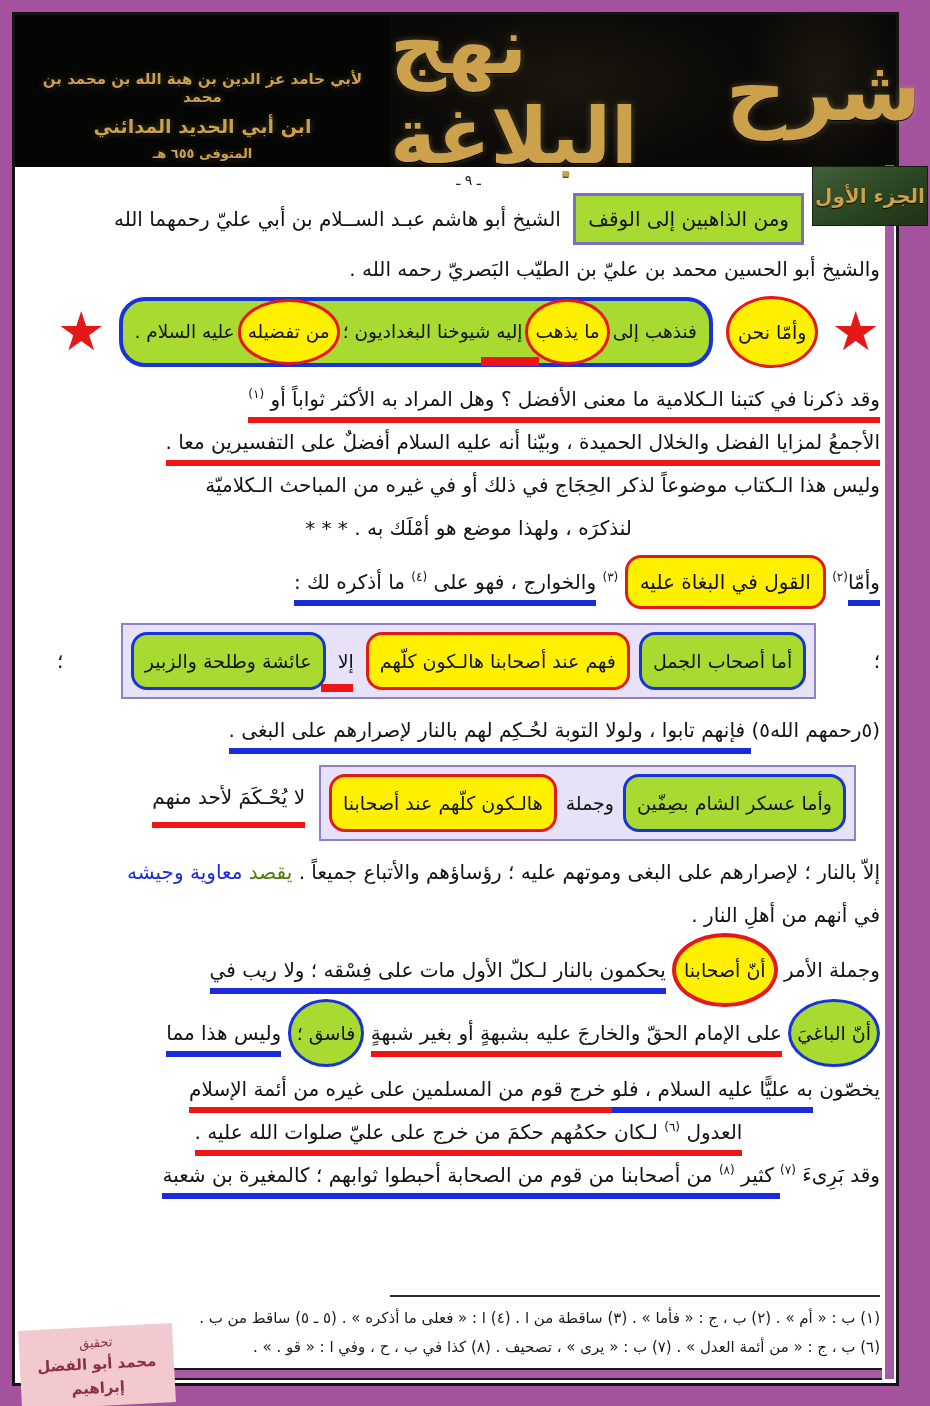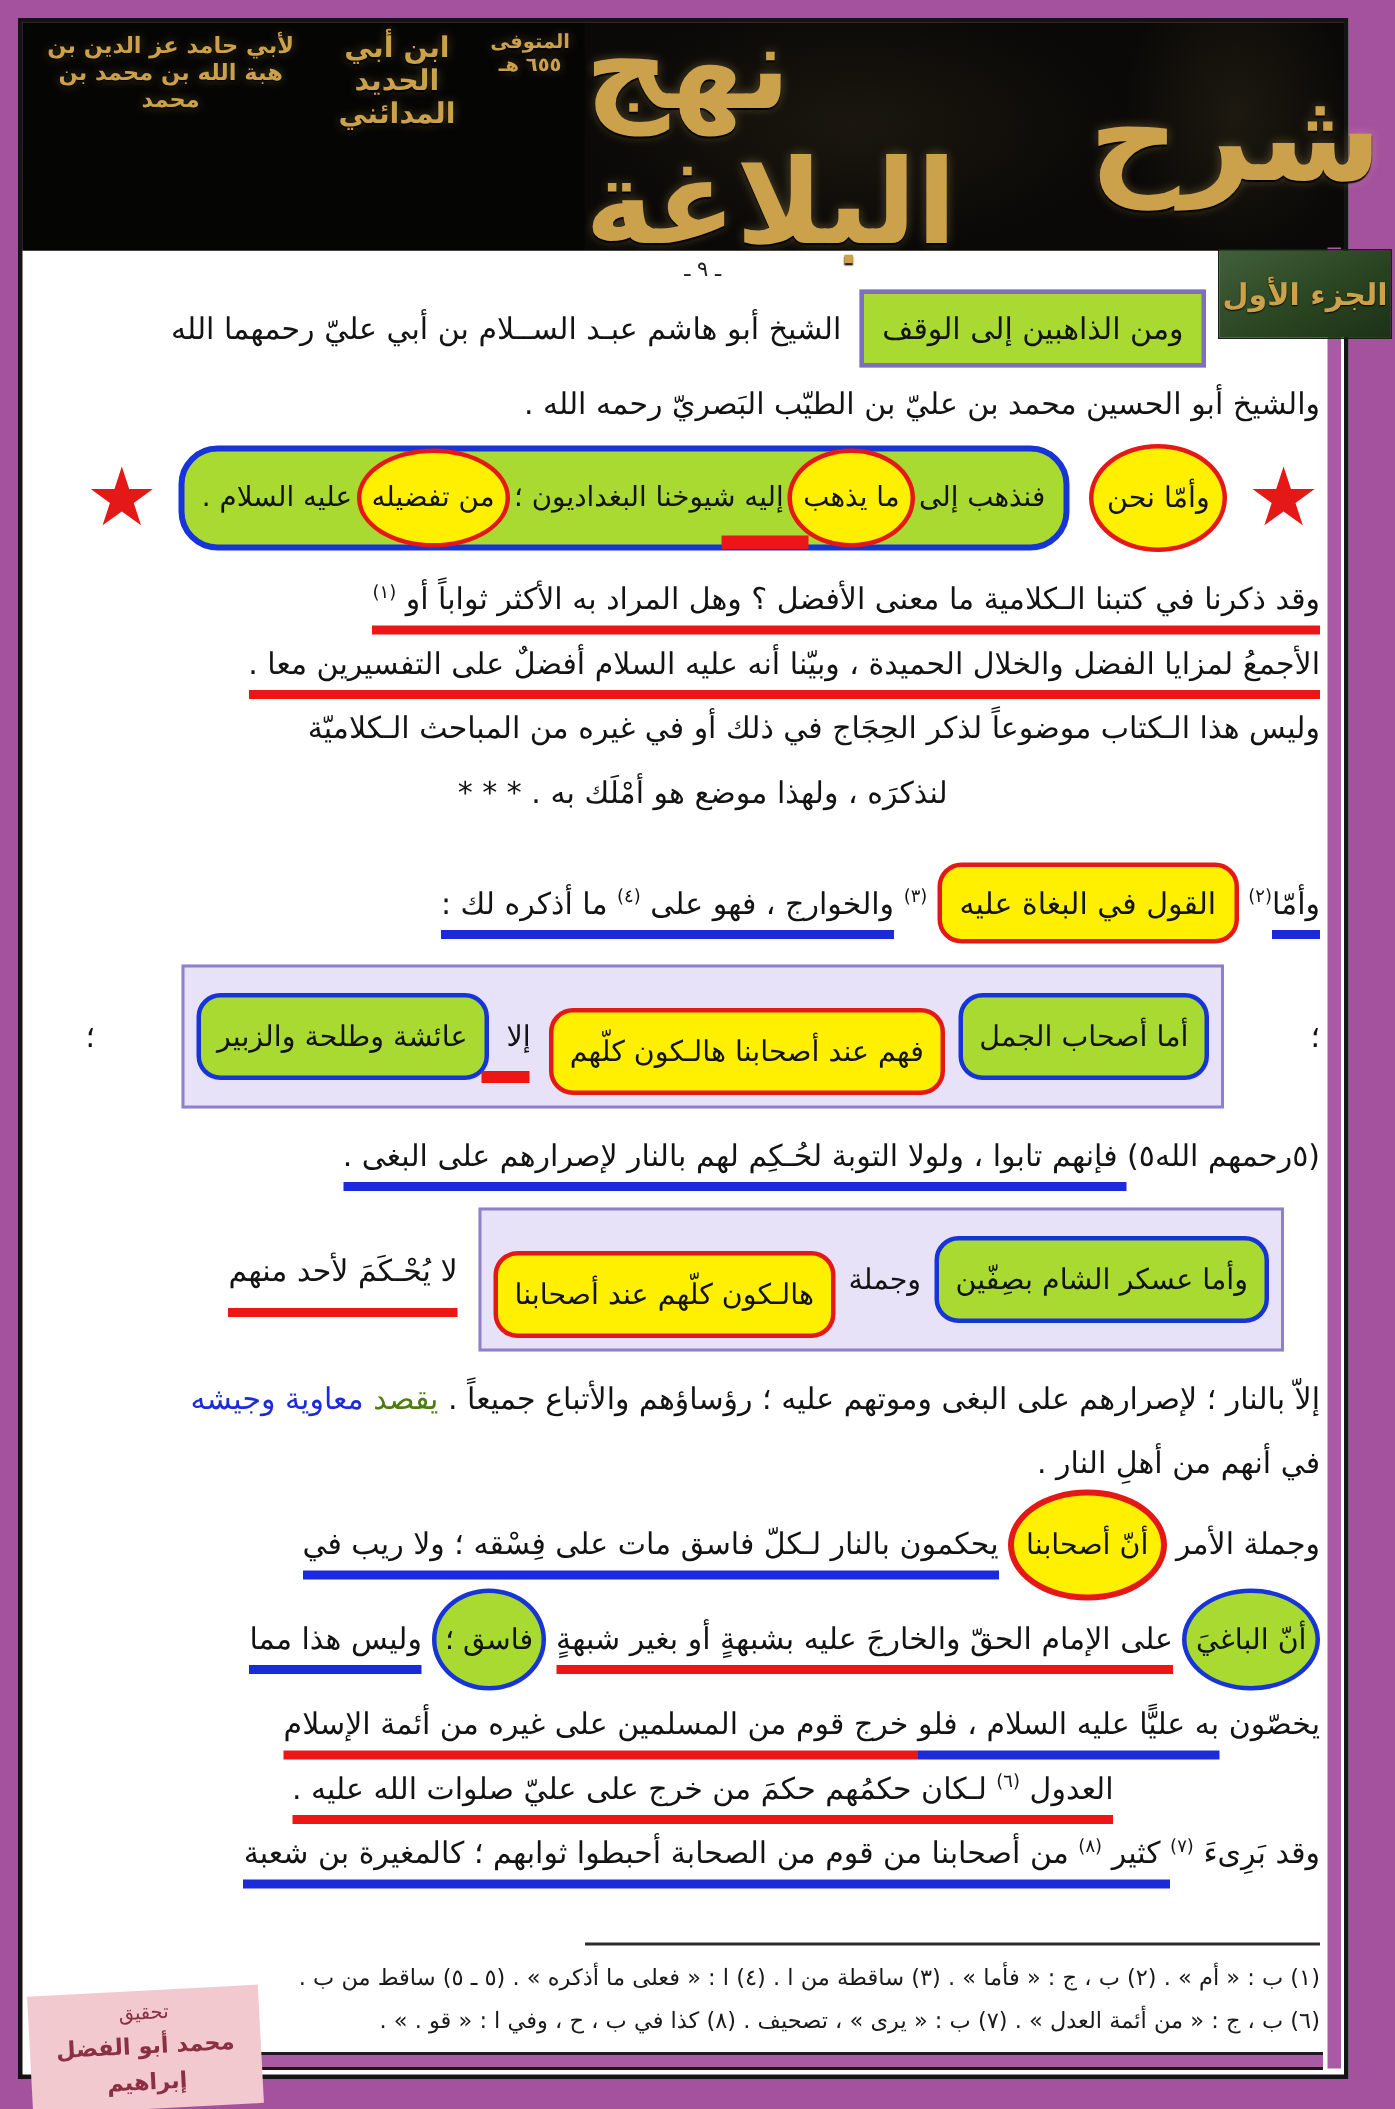--- a/index.html
+++ b/index.html
@@ -7,21 +7,21 @@
           font-family:"DejaVu Sans",sans-serif;overflow:hidden;margin:0 auto;direction:rtl;}
   .sheet{position:absolute;left:12px;top:12px;width:887px;height:1374px;background:#ffffff;
          border:3px solid #141414;box-sizing:border-box;}
   .stripe-right{position:absolute;top:150px;right:2px;bottom:4px;width:9px;background:#A85AA5;
                 box-shadow:-18px 0 16px -6px rgba(70,60,70,.38);}
   .stripe-bottom{position:absolute;left:8px;right:14px;bottom:3px;height:8px;background:#A85AA5;
                  border-top:2px solid #1a1a1a;border-bottom:2px solid #1a1a1a;}
   
   .banner{position:absolute;left:0;top:0;right:0;height:152px;display:flex;direction:ltr;
           background:radial-gradient(ellipse at 35% 30%, #16130d 0%, #070606 55%, #0d0b08 100%);}
-  .author-box{width:375px;background:#050504;display:flex;justify-content:flex-end;
+  .author-box{width:375px;background:#050504;display:flex;flex-direction:column;justify-content:flex-end;
               gap:9px;text-align:center;padding:6px 10px;box-sizing:border-box;}
   .gold{color:#CBA14C;text-shadow:0 1px 1px #000,0 0 7px rgba(255,220,130,.30);font-weight:bold;}
   .a1{font-size:15px;}
   .a2{font-size:19px;}
   .a3{font-size:13px;}
   .title-mid{flex:1;display:flex;align-items:center;justify-content:center;
              background:radial-gradient(ellipse at 50% 45%, #1b170f 0%, #0a0907 70%);}
   .title-nahj{font-size:78px;letter-spacing:2px;}
   .title-sharh{width:145px;display:flex;align-items:center;justify-content:center;
                background:radial-gradient(ellipse at 50% 40%, #1d1910 0%, #0a0907 75%);}
@@ -33,21 +33,21 @@
           color:#CBA14C;font-size:20px;font-weight:bold;text-shadow:0 1px 1px #000;}
   
   .content{position:absolute;top:155px;right:16px;left:42px;bottom:6px;direction:rtl;
            text-align:right;font-size:20px;line-height:1.9;color:#131313;}
   .pagenum{text-align:center;font-size:14px;line-height:1.5;margin-bottom:2px;color:#222;}
   .ln{white-space:nowrap;margin-bottom:5px;}
   .indent{margin-right:76px;}
   .center{text-align:center;}
   
   .gpb{background:#A9DA32;border:3px solid #7E6FBE;padding:4px 12px;display:inline-block;margin-left:6px;}
-  .byr{background:#FFF000;border:3px solid #E51818;border-radius:16px;padding:5px 12px;display:inline-block;margin-top:20px;}
+  .byr{background:#FFF000;border:3px solid #E51818;border-radius:16px;padding:5px 12px;display:inline-block;}
   .bgb{background:#A9DA32;border:3px solid #1734D8;border-radius:16px;padding:5px 12px;display:inline-block;}
   .starrow{display:flex;align-items:center;justify-content:space-between;margin:8px 0 12px;}
   .star{font-size:54px;line-height:1;color:#E51818;}
   .pill{display:inline-flex;align-items:center;background:#A9DA32;border:4px solid #1734D8;
         border-radius:26px;padding:9px 12px;gap:3px;position:relative;font-size:18.5px;}
   .oyr{display:inline-block;background:#FFF000;border:3px solid #E51818;border-radius:50%;
        padding:12px 7px;margin:-11px 0;}
   .amma-oval{display:inline-block;background:#FFF000;border:3px solid #E51818;border-radius:50%;
              padding:15px 9px;font-size:19px;}
   .dash{position:absolute;bottom:-3px;right:29%;width:58px;height:9px;background:#ED1515;}
@@ -180,21 +180,21 @@
       </div>
 
 
       <div class="ln">
         <span>في أنهم من أهلِ النار .</span>
       </div>
 
       <div class="ln" style="margin:12px 0 14px;">
         <span>وجملة الأمر</span>
         <span class="cyr">أنّ أصحابنا</span>
-        <span class="ub">يحكمون بالنار لـكلّ فاسق مات على فِسْقه ؛ ولا ريب في</span>
+        <span class="ub">يحكمون بالنار لـكلّ الأول مات على فِسْقه ؛ ولا ريب في</span>
       </div>
 
       <div class="ln" style="margin:16px 0 14px;">
         <span class="cgb">أنّ الباغيَ</span>
         <span class="ur">على الإمام الحقّ والخارجَ عليه بشبهةٍ أو بغير شبهةٍ</span>
         <span class="cgb">فاسق ؛</span>
         <span class="ub">وليس هذا مما</span>
       </div>
 
       <div class="ln">

